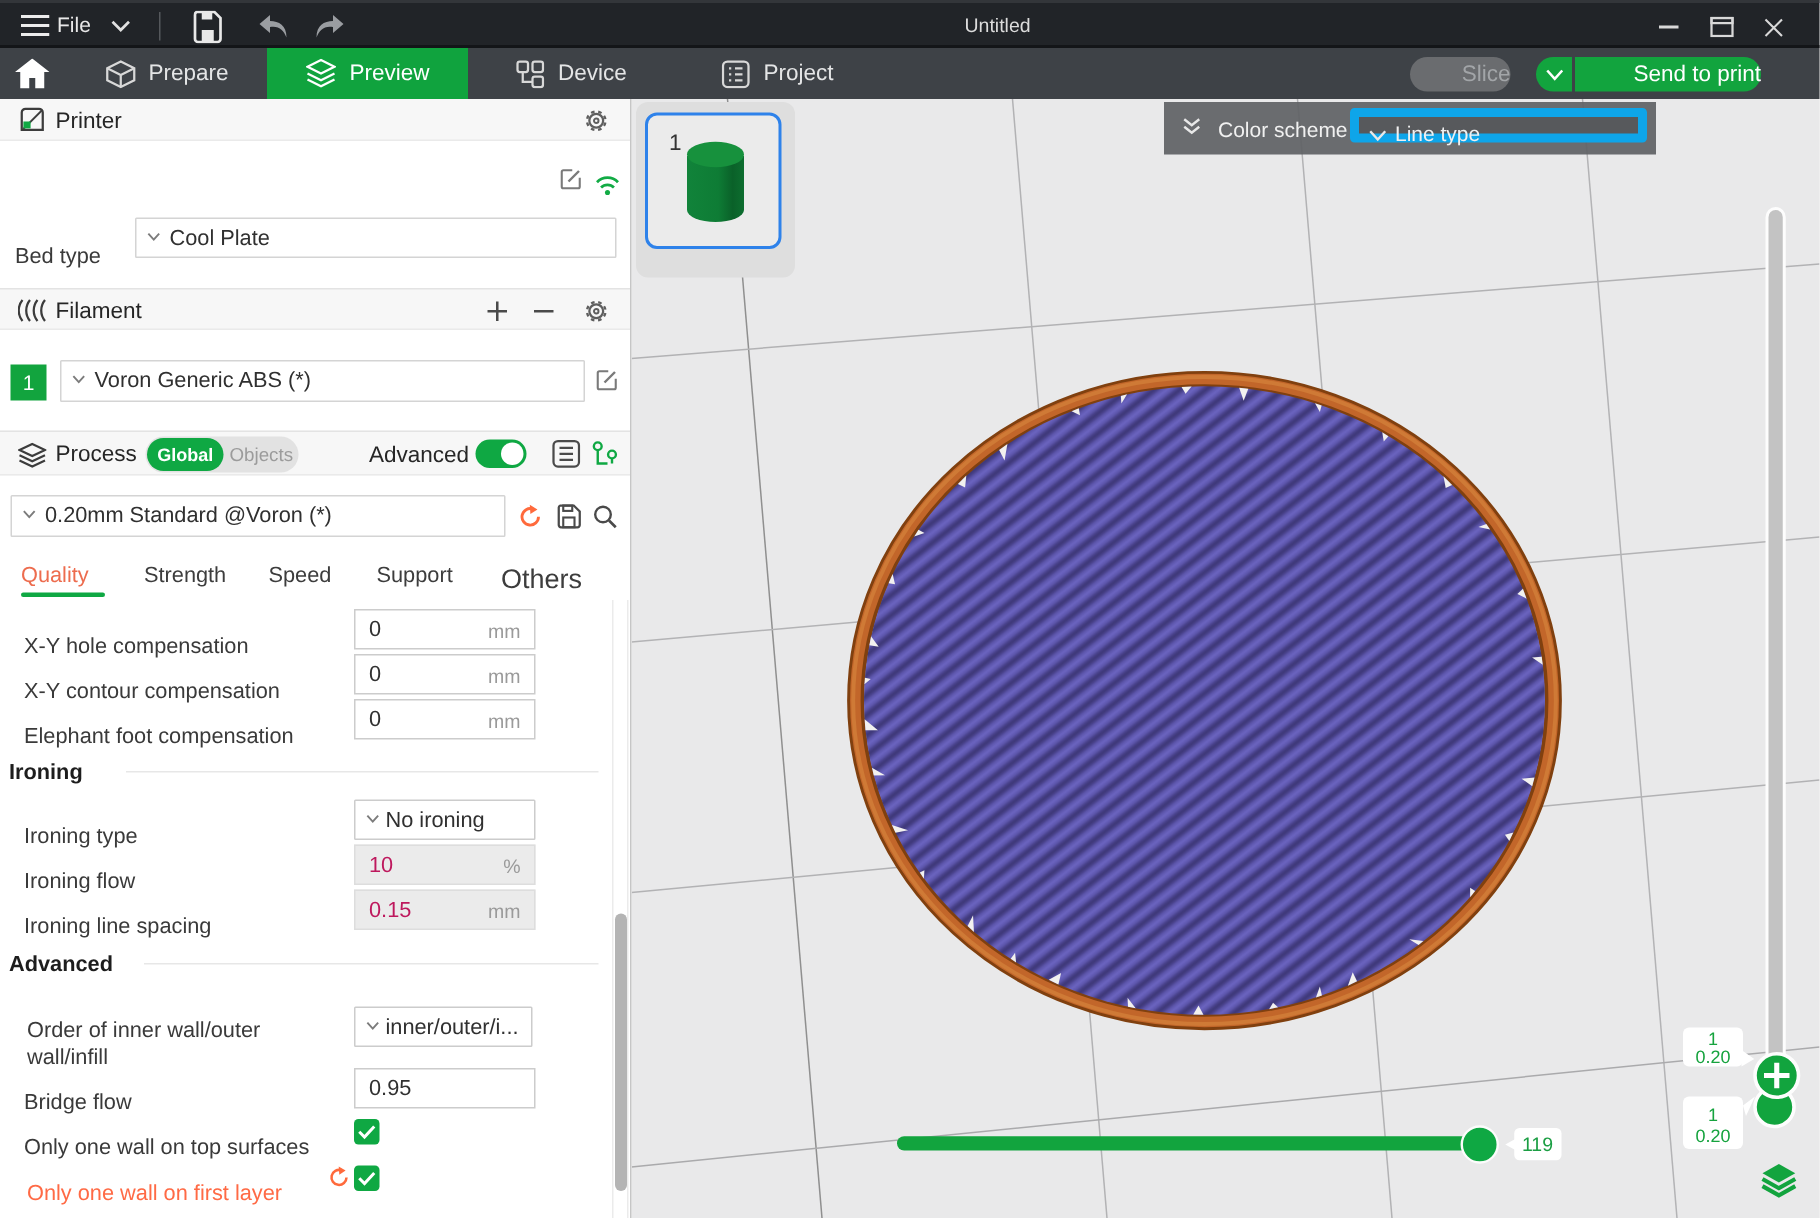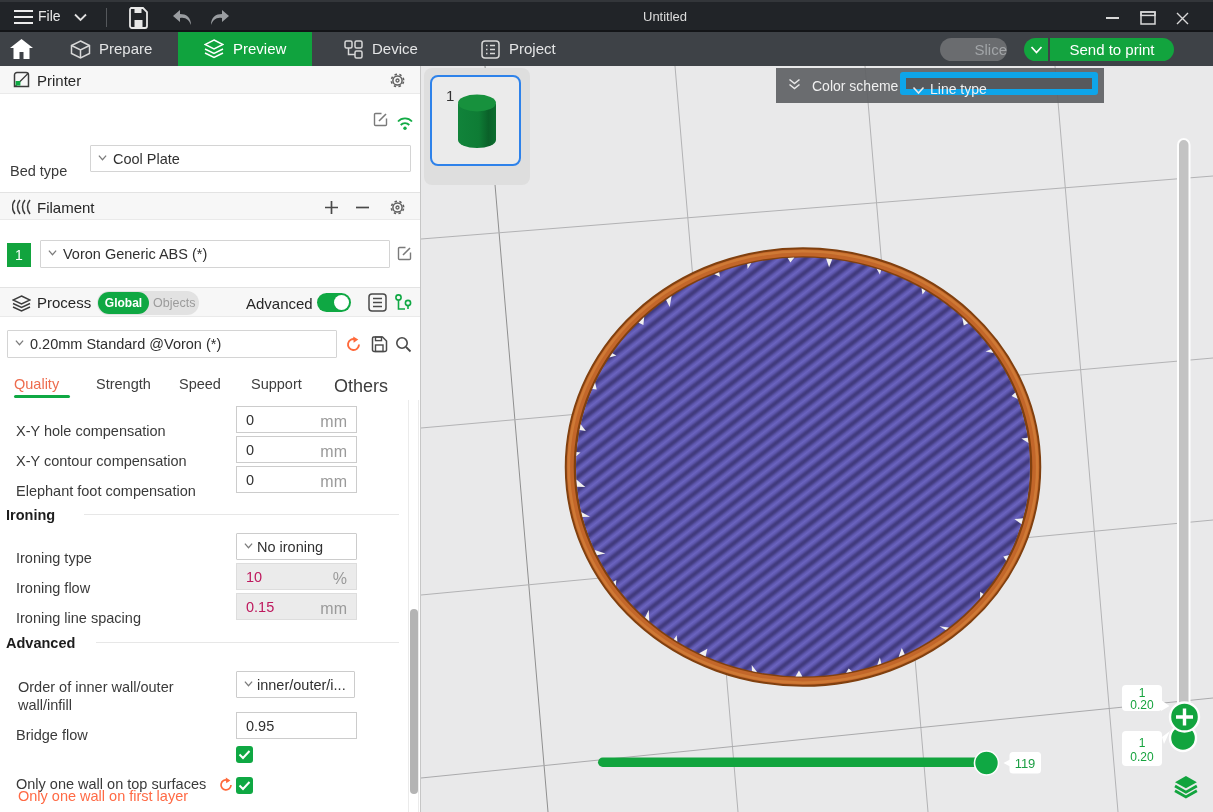--- a/index.html
+++ b/index.html
@@ -10,32 +10,32 @@
 #titlebar { position:absolute; left:0; top:0; width:1213px; height:32px; background:#212428; border-top:2px solid #33363a; border-bottom:2px solid #131518; }
 #titlebar .txt { color:#e8e8e8; font-size:14px; }
 #wintitle { position:absolute; left:643px; top:7px; color:#dcdcdc; font-size:13px; }
 
 #tabbar { position:absolute; left:0; top:32px; width:1213px; height:34px; background:#3e4247; }
 .tabtxt { color:#e4e5e6; font-size:15px; }
 #tab-preview { position:absolute; left:178px; top:0; width:134px; height:34px; background:#10a33e; }
 .pill-slice { position:absolute; left:940px; top:6px; width:67px; height:23px; background:#6a6c6f; border-radius:12px; color:#a2a5a8; font-size:15px; text-align:right; line-height:23px; }
 #sendbtn { position:absolute; left:1024px; top:6px; width:150px; height:23px; }
 #send-arrow { position:absolute; left:0; top:0; width:24px; height:23px; background:#12a43e; border-radius:12px 0 0 12px; }
-#send-main { position:absolute; left:26px; top:0; width:124px; height:23px; background:#12a43e; border-radius:0 12px 12px 0; color:#fff; font-size:15px; text-align:center; line-height:23px; }
+#send-main { position:absolute; left:26px; top:0; width:124px; height:23px; background:#12a43e; border-radius:0 12px 12px 0; color:#fff; font-size:15px; text-align:right; line-height:23px; }
 
 #sidebar { position:absolute; left:0; top:66px; width:421px; height:746px; background:#fff; border-right:1px solid #c6c6c6; }
 .sechdr { position:absolute; left:0; width:420px; height:28px; background:#f7f7f7; border-bottom:1px solid #eaeaea; }
 .sechdr .name { position:absolute; left:37px; top:6px; font-size:15px; color:#262626; }
 .combo { position:absolute; background:#fff; border:1px solid #d4d4d4; border-radius:1px; font-size:14.5px; color:#303030; }
 .combo .cv { position:absolute; left:22px; top:50%; transform:translateY(-50%); white-space:nowrap; }
 .chev { position:absolute; left:7px; top:50%; width:9px; height:9px; transform:translateY(-62%); }
 .lbl { position:absolute; font-size:14.5px; color:#3a3a3a;margin-top:10px; }
 .inp { position:absolute; width:121px; height:27px; background:#fff; border:1px solid #cccccc; font-size:14.5px; color:#303030; }
 .inp .v { position:absolute; left:9px; top:5px; }
-.inp .u { position:absolute; right:9px; top:6px; font-size:16px; color:#9a9a9a; }
+.inp .u { position:absolute; right:9px; top:6px; font-size:13px; color:#9a9a9a; }
 .inp.dis { background:#ebebeb; border-color:#dddddd; }
 .inp.dis .v { color:#be185d; }
 .sectitle { position:absolute; left:6px; font-size:14.5px; font-weight:bold; color:#1d1d1d; }
 .secline { position:absolute; height:1px; background:#e7e7e7; }
 .chk { position:absolute; width:17px; height:17px; background:#0fa843; border-radius:3px; }
 
 #csbar { position:absolute; left:776px; top:68px; width:328px; height:35px; background:rgba(96,98,101,0.93); }
 #csdrop { position:absolute; left:124px; top:4px; width:198px; height:23px; background:#57595c; border:6px solid #0ea5e9; border-radius:3px; }
 #thumbwrap { position:absolute; left:424px; top:68px; width:106px; height:117px; background:#dedede; border-radius:8px; }
 #thumb { position:absolute; left:6px; top:7px; width:91px; height:91px; background:#ebebeb; border:2.5px solid #2e82ea; border-radius:8px; }
@@ -394,21 +394,21 @@
 <div class="combo" style="left:236px;top:605px;width:119px;height:27px;border-color:#cccccc">
   <svg class="chev" width="10" height="7" viewBox="0 0 10 7">
           <path d="M1 1 L5 5.5 L9 1" fill="none" stroke="#7c7c7c" stroke-width="1.4"></path>
         </svg>
   <div class="cv" style="left:20px">inner/outer/i...</div>
 </div>
 <div class="lbl" style="left:16px;top:651px">Bridge flow</div>
 <div class="inp" style="left:236px;top:646px">
         <div class="v">0.95</div>
       </div>
-<div class="lbl" style="left:16px;top:700px">Only one wall on top surfaces</div>
+<div class="lbl" style="left:16px;top:681px">Only one wall on top surfaces</div>
 <div class="chk" style="left:236px;top:680px">
   <svg width="17" height="17" viewBox="0 0 17 17">
           <path d="M3.5 8.5 L7 12 L13.5 5" fill="none" stroke="#fff" stroke-width="2"></path>
         </svg>
 </div>
 <div class="lbl" style="left:18px;top:712px;color:#ff6a45">Only one wall on first layer</div>
 <svg class="abs" style="left:218px;top:711px" width="16" height="16" viewBox="0 0 16 16">
   <path d="M13 8 A 5 5 0 1 1 9.6 3.2" fill="none" stroke="#ff6a3c" stroke-width="1.7"></path>
   <path d="M7.8 0.6 L12.4 3.4 L8.2 6.2 Z" fill="#ff6a3c"></path>
 </svg>

